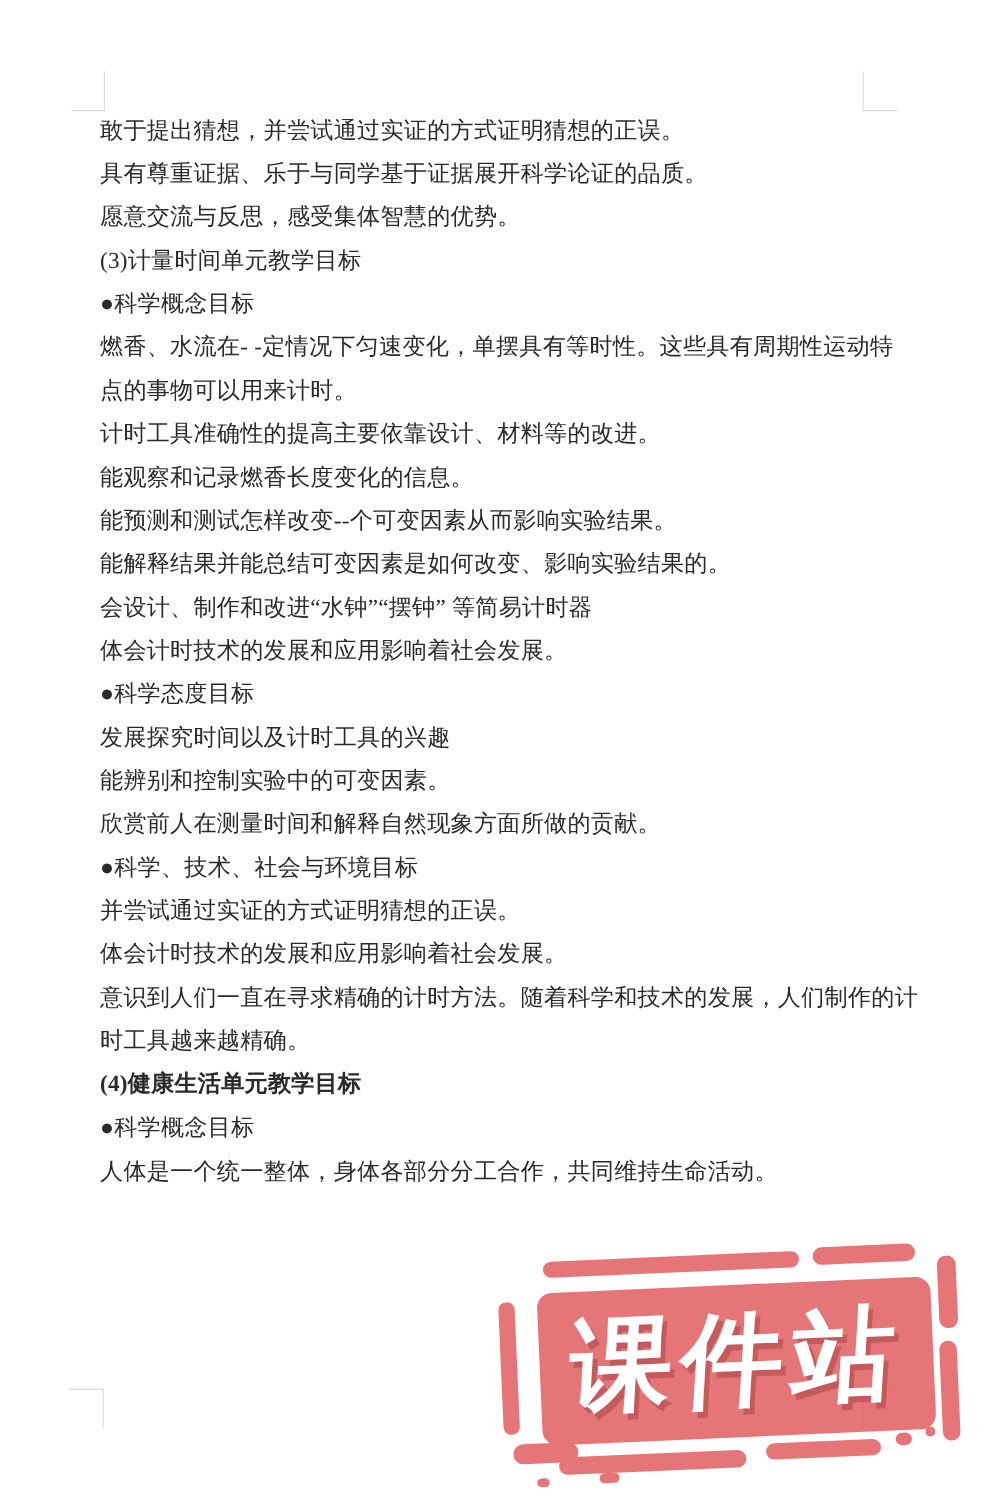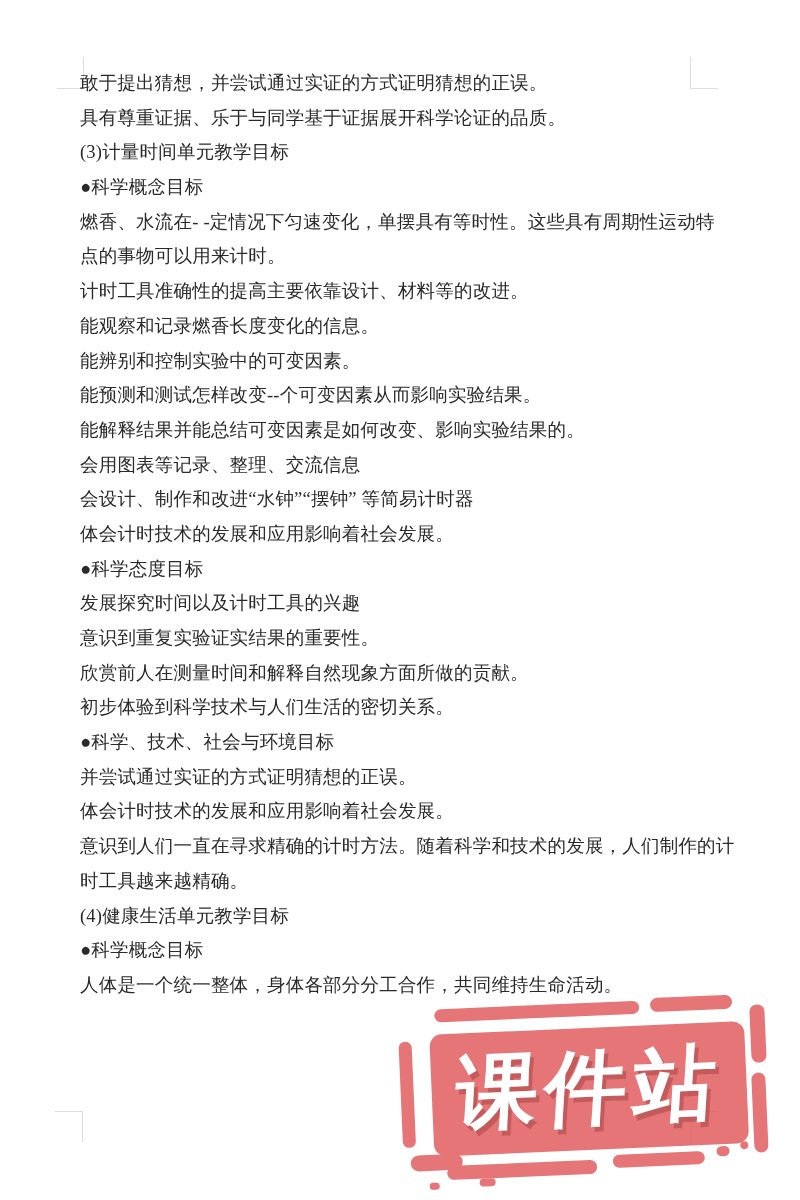--- a/index.html
+++ b/index.html
@@ -13,28 +13,28 @@
   .cmark.tl{left:57px;top:57px;width:26px;height:31px;
     border-right:1px solid var(--mark);border-bottom:1px solid var(--mark);}
   .cmark.tr{left:690px;top:57px;width:27px;height:31px;
     border-left:1px solid var(--mark);border-bottom:1px solid var(--mark);}
   .cmark.bl{left:55px;top:1111px;width:27px;height:30px;
     border-top:1px solid var(--mark);border-right:1px solid var(--mark);}
   .cmark.br{left:690px;top:1111px;width:27px;height:30px;
     border-top:1px solid var(--mark);border-left:1px solid var(--mark);}
   
   .doc{
-    position:absolute;left:80px;top:66px;z-index:2;
+    position:absolute;left:80px;top:88px;z-index:2;
     color:var(--ink);font-size:18.5px;
   }
   .doc .line{
     height:34.7px;line-height:34.7px;white-space:nowrap;
     letter-spacing:0.2px;
   }
-  .doc .line.bold{font-weight:normal;}
+  .doc .line.bold{font-weight:bold;}
   
   .stamp{
     position:absolute;left:398px;top:1000px;width:378px;height:192px;
     transform:rotate(-2.5deg);z-index:5;opacity:0.85;
   }
   .stamp .red{position:absolute;background:var(--stamp);}
   .stamp .inner{left:34px;top:28px;width:315px;height:122px;border-radius:12px;}
   .stamp .f-top1{left:40px;top:3px;width:205px;height:13px;border-radius:7px;}
   .stamp .f-top2{left:256px;top:1px;width:82px;height:14px;border-radius:7px;}
   .stamp .f-right1{left:355px;top:12px;width:15px;height:58px;border-radius:7px;}
@@ -60,37 +60,35 @@
 <body style="--ink: #2a2a2a; --mark: #dcdcdc; --stamp: #e15d5f;">
 
 <div class="cmark tl"></div>
 <div class="cmark tr"></div>
 <div class="cmark bl"></div>
 <div class="cmark br"></div>
 
 <div class="doc">
     <div class="line">敢于提出猜想，并尝试通过实证的方式证明猜想的正误。</div>
     <div class="line">具有尊重证据、乐于与同学基于证据展开科学论证的品质。</div>
+    <div class="line">愿意交流与反思，感受集体智慧的优势。</div>
     <div class="line">(3)计量时间单元教学目标</div>
     <div class="line">●科学概念目标</div>
     <div class="line">燃香、水流在- -定情况下匀速变化，单摆具有等时性。这些具有周期性运动特</div>
     <div class="line">点的事物可以用来计时。</div>
     <div class="line">计时工具准确性的提高主要依靠设计、材料等的改进。</div>
     <div class="line">能观察和记录燃香长度变化的信息。</div>
-    <div class="line">能辨别和控制实验中的可变因素。</div>
     <div class="line">能预测和测试怎样改变--个可变因素从而影响实验结果。</div>
     <div class="line">能解释结果并能总结可变因素是如何改变、影响实验结果的。</div>
-    <div class="line">会用图表等记录、整理、交流信息</div>
     <div class="line">会设计、制作和改进“水钟”“摆钟” 等简易计时器</div>
     <div class="line">体会计时技术的发展和应用影响着社会发展。</div>
     <div class="line">●科学态度目标</div>
     <div class="line">发展探究时间以及计时工具的兴趣</div>
-    <div class="line">意识到重复实验证实结果的重要性。</div>
+    <div class="line">能辨别和控制实验中的可变因素。</div>
     <div class="line">欣赏前人在测量时间和解释自然现象方面所做的贡献。</div>
-    <div class="line">初步体验到科学技术与人们生活的密切关系。</div>
     <div class="line">●科学、技术、社会与环境目标</div>
     <div class="line">并尝试通过实证的方式证明猜想的正误。</div>
     <div class="line">体会计时技术的发展和应用影响着社会发展。</div>
     <div class="line">意识到人们一直在寻求精确的计时方法。随着科学和技术的发展，人们制作的计</div>
     <div class="line">时工具越来越精确。</div>
     <div class="line bold">(4)健康生活单元教学目标</div>
     <div class="line">●科学概念目标</div>
     <div class="line">人体是一个统一整体，身体各部分分工合作，共同维持生命活动。</div>
   </div>
 

